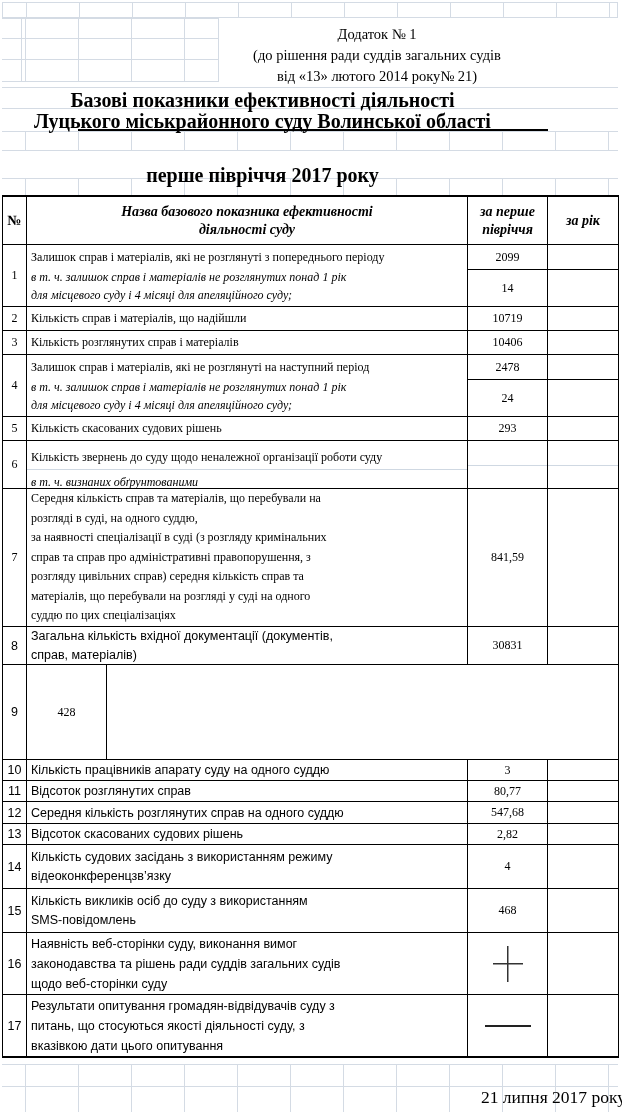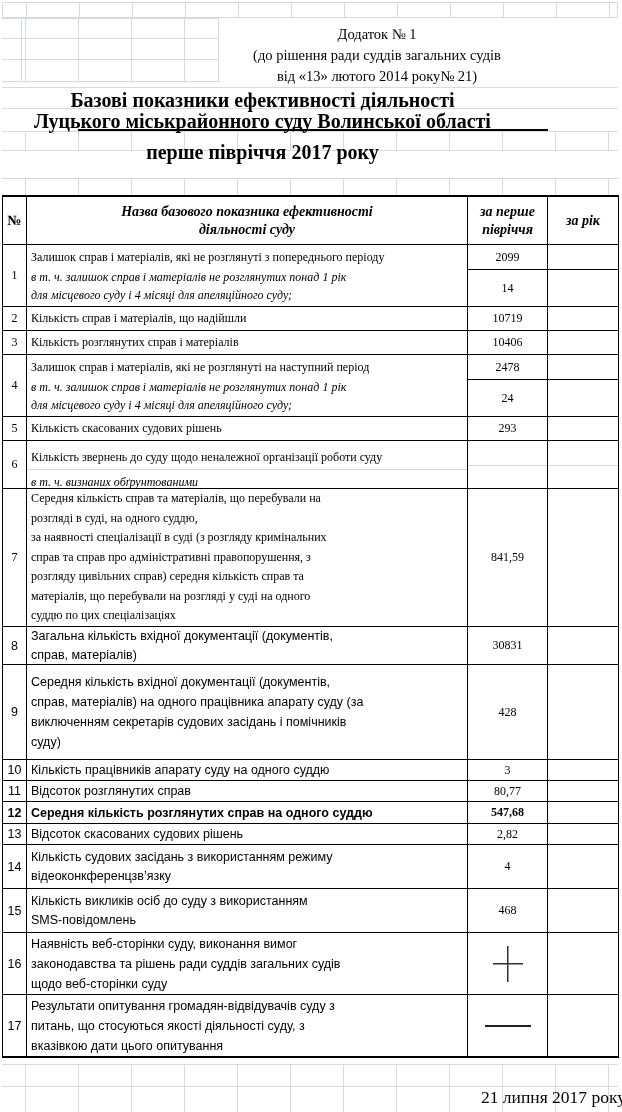--- a/index.html
+++ b/index.html
@@ -53,21 +53,21 @@
   .stk{display:flex;flex-direction:column;align-items:stretch;justify-content:flex-start;padding:0;}
   .stk .s1{height:24px;border-bottom:1px solid #000;display:flex;align-items:center;justify-content:center;}
   .stk .s2{flex:1;display:flex;align-items:center;justify-content:center;}
   .stk.gray .s1{border-bottom-color:#cfd8e2;}
   .lh19{line-height:19px;}
   .lh195{line-height:19.5px;}
   .lh20{line-height:20px;}
   
   .hH{height:48px;}.h62{height:62px;}.h24{height:24px;}.h48{height:48px;}
   .h138{height:138px;}.h38{height:38px;}.h95{height:95px;}.h21{height:21px;}
-  .h22{height:22px;font-weight:bold;}.h44{height:44px;}.h61{height:61px;}
+  .h22{height:22px;}.h44{height:44px;}.h61{height:61px;}
   
   .plus-mark{
     width:30px;height:36px;
     background:
       linear-gradient(#333,#333) 50% 0/1.5px 100% no-repeat,
       linear-gradient(#333,#333) 0 50%/100% 1.5px no-repeat;
   }
   .dash-mark{width:46px;height:2px;background:#222;}
   
   .footer-date{right:-4px;top:1087px;font-size:17.5px;white-space:nowrap;}
@@ -91,21 +91,21 @@
 
 <div class="abs note">
   <div>Додаток № 1</div>
   <div>(до рішення ради суддів загальних судів</div>
   <div>від «13» лютого 2014 року№ 21)</div>
 </div>
 
 <div class="abs title" style="top:89px">Базові показники ефективності діяльності</div>
 <div class="abs title" style="top:110px">Луцького міськрайонного суду Волинської області</div>
 <div class="abs underline"></div>
-<div class="abs title" style="top:141px">перше півріччя 2017 року</div>
+<div class="abs title" style="top:164px">перше півріччя 2017 року</div>
 
 <div class="abs tbl">
 
   <div class="row hH">
     <div class="c num t-serif hdt up">№</div>
     <div class="c name t-serif hdt pre" style="justify-content:center">Назва базового показника ефективності
 діяльності суду</div>
     <div class="c half t-serif hdt pre">за перше
 півріччя</div>
     <div class="c year t-serif hdt">за рік</div>
@@ -198,24 +198,20 @@
   <div class="row h38">
     <div class="c num t-sans">8</div>
     <div class="c name vc pre t-sans lh19">Загальна кількість вхідної документації (документів,
 справ, матеріалів)</div>
     <div class="c half t-serif">30831</div>
     <div class="c year t-serif"></div>
   </div>
 
   <div class="row h95">
     <div class="c num t-sans">9</div>
-    <div class="c name vc pre t-sans lh20">Середня кількість вхідної документації (документів,
-справ, матеріалів) на одного працівника апарату суду (за
-виключенням секретарів судових засідань і помічників
-суду)</div>
     <div class="c half t-serif">428</div>
     <div class="c year t-serif"></div>
   </div>
 
   <div class="row h21">
     <div class="c num t-sans">10</div>
     <div class="c name vc t-sans">Кількість працівників апарату суду на одного суддю</div>
     <div class="c half t-serif">3</div>
     <div class="c year t-serif"></div>
   </div>

